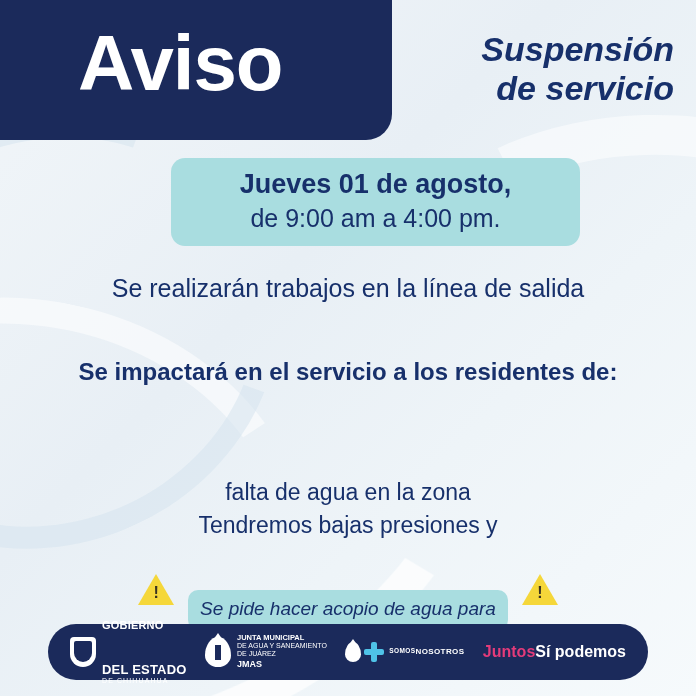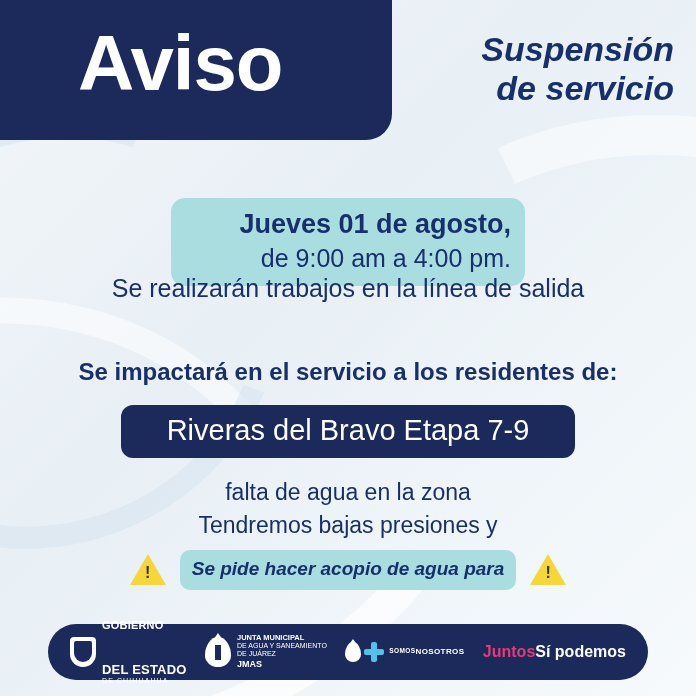--- a/index.html
+++ b/index.html
@@ -93,28 +93,27 @@
     font-style: italic;
     line-height: 1.15;
     text-align: right;
   }
 
   
   .date-box {
     position: absolute;
     left: 171px;
     top: 158px;
-    width: 354px;
+    width: 409px;
     background: #a9dde0;
     border-radius: 14px;
     padding: 10px 14px 12px 14px;
     box-sizing: border-box;
-    text-align: right;
-    color: #17306b;
-    margin-top: 40px;
+    text-align: center;
+    color: #17306b;
   }
   .date-line1 {
     font-size: 27px;
     font-weight: bold;
     line-height: 1.25;
   }
   .date-line2 {
     font-size: 25px;
     font-weight: normal;
     line-height: 1.3;
@@ -212,23 +211,24 @@
     line-height: 1;
   }
   .warn-text-box {
     background: #a9dde0;
     border-radius: 10px;
     padding: 6px 12px 8px 12px;
     text-align: center;
     color: #17306b;
     font-size: 19px;
     font-style: italic;
-    font-weight: bold;
+    font-weight: normal;
     line-height: 1.35;
     max-width: 352px;
+    margin-top: 40px;
   }
 
   
   .footer {
     position: absolute;
     left: 48px;
     right: 48px;
     bottom: 16px;
     height: 56px;
     background: #1b2a5b;
@@ -379,23 +379,20 @@
     <div class="date-line1">Jueves 01 de agosto,</div>
     <div class="date-line2">de 9:00 am a 4:00 pm.</div>
   </div>
 
   <div class="line-works">
     <div>Se realizarán trabajos en la línea de salida</div>
   </div>
 
   <div class="line-impact">Se impactará en el servicio a los residentes de:</div>
 
-  <div class="zone-box">
-    <span>Riveras del Bravo Etapa 7-9</span>
-  </div>
 
   <div class="line-pressure">
     <div>falta de agua en la zona</div>
     <div>Tendremos bajas presiones y</div>
   </div>
 
   <div class="warn-row">
     <div class="warn-icon">
       <div class="tri"></div>
       <div class="tri-inner"></div>

